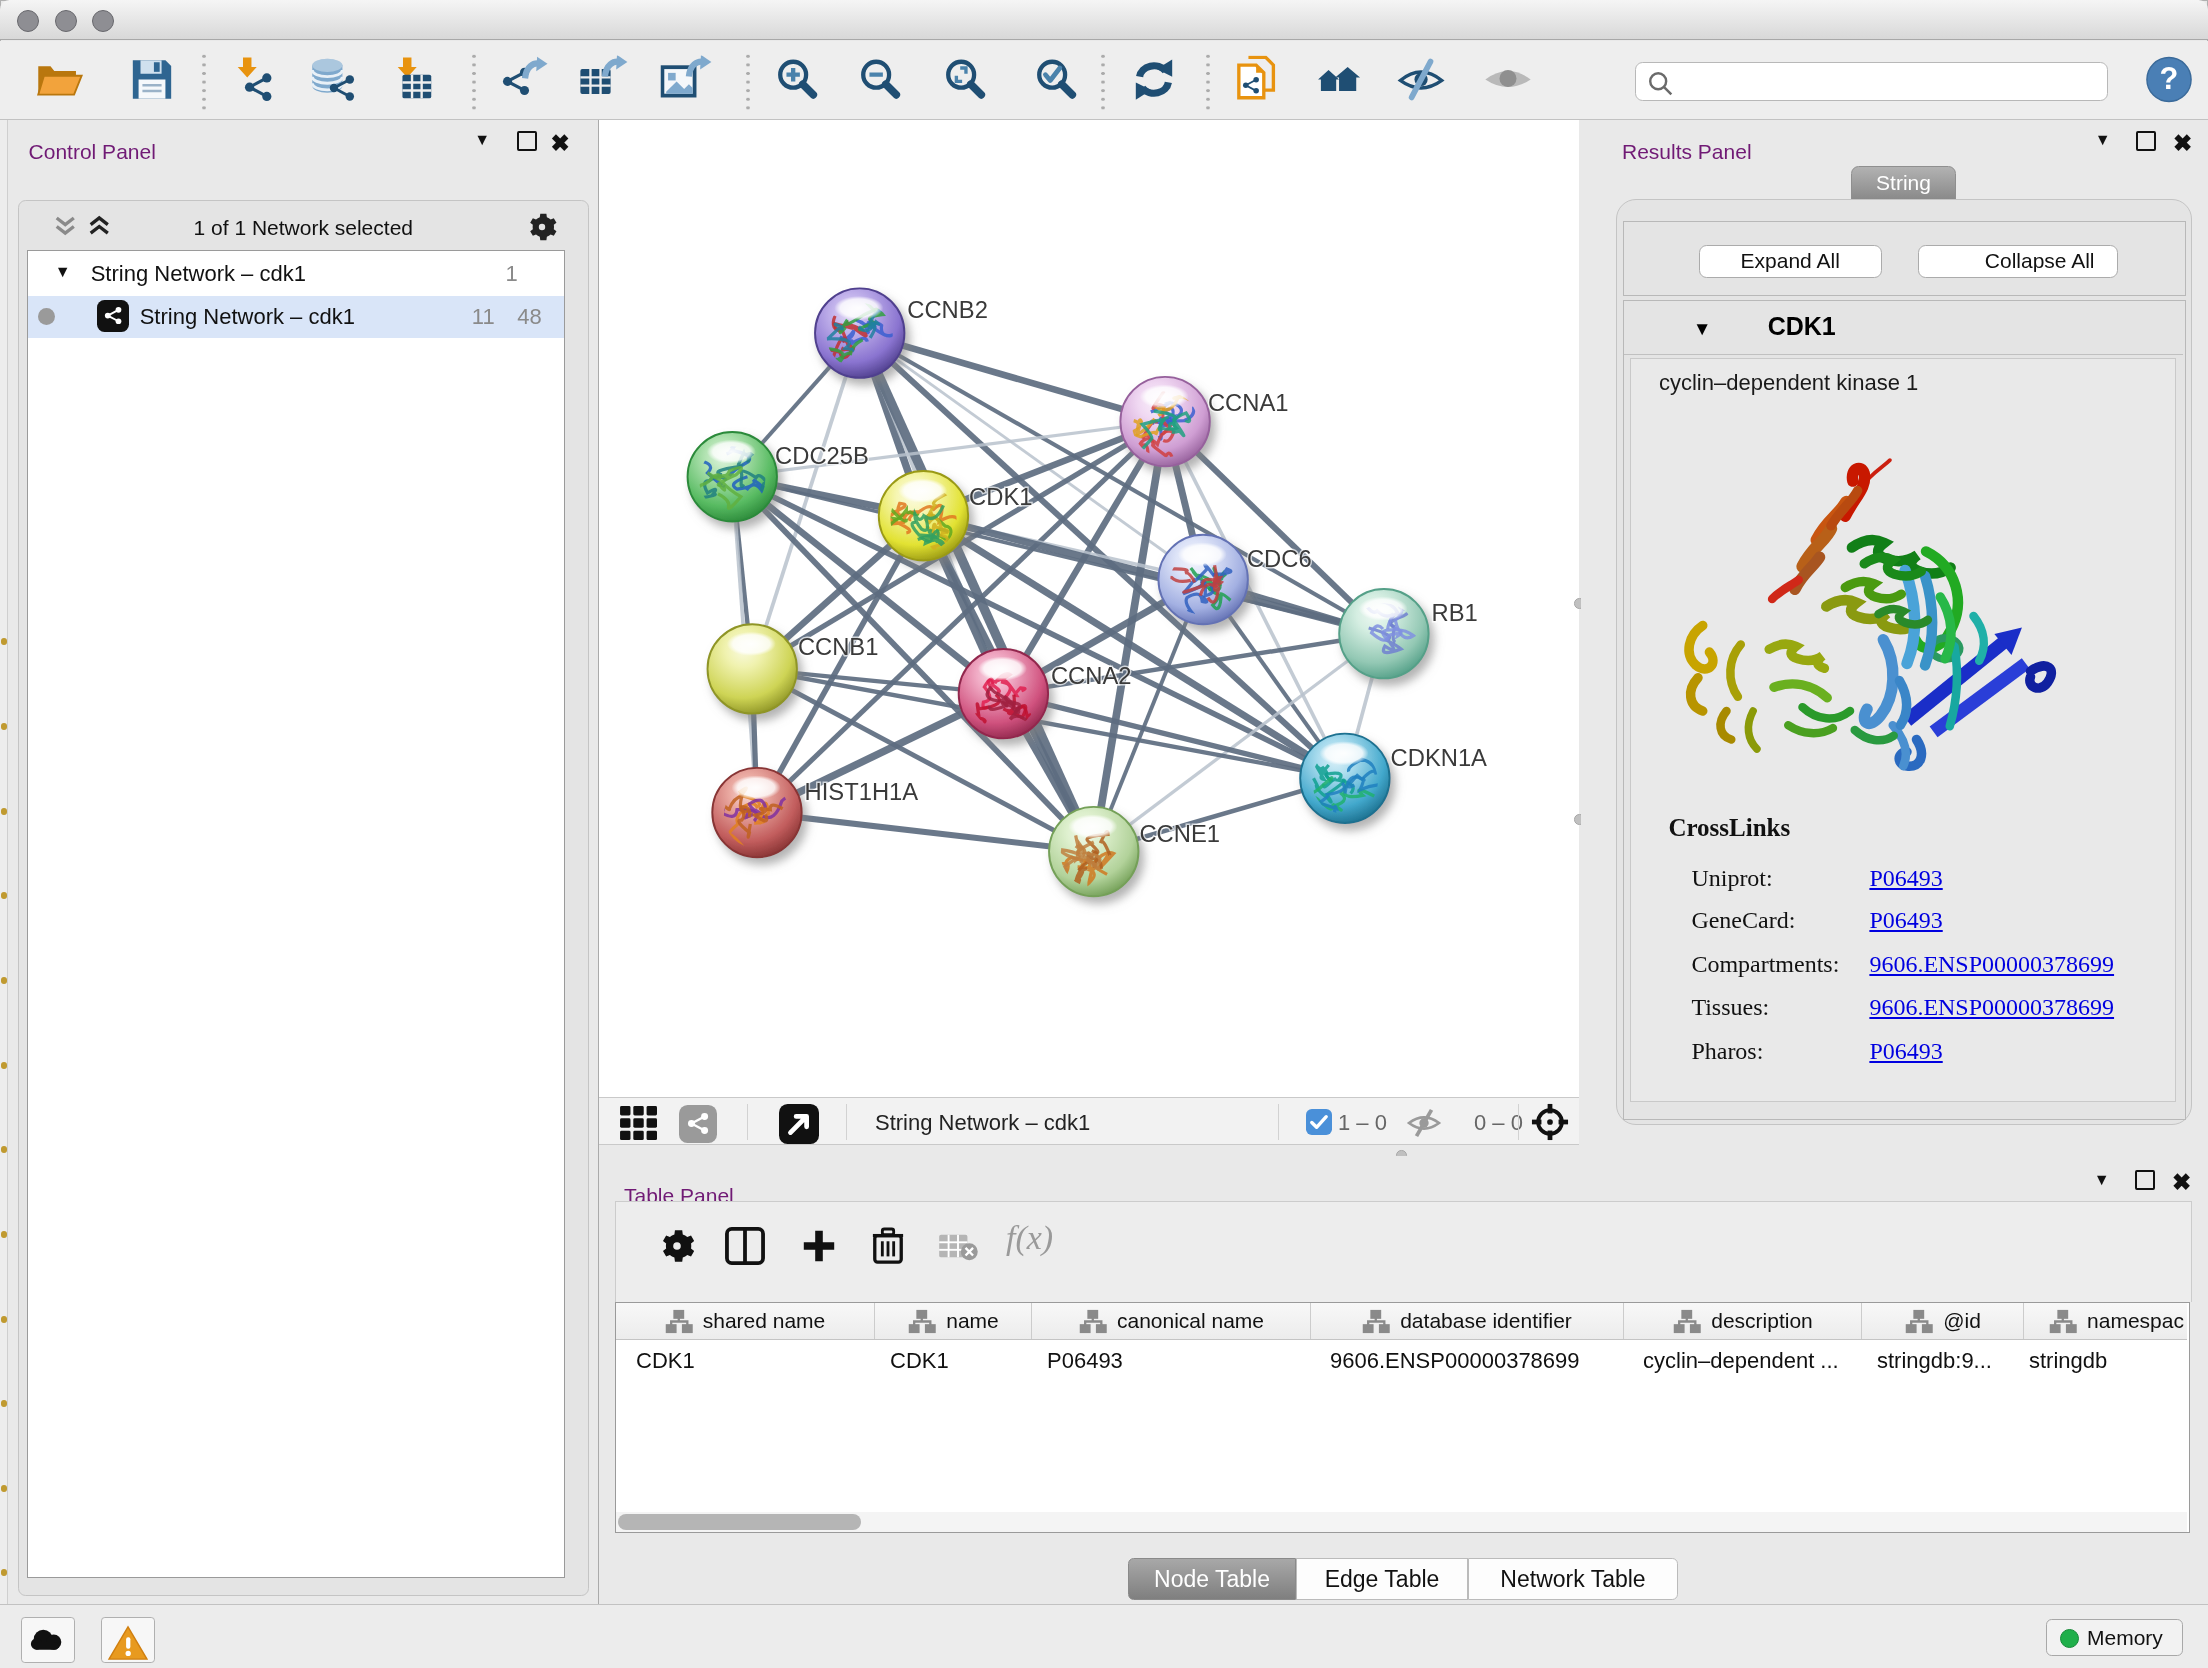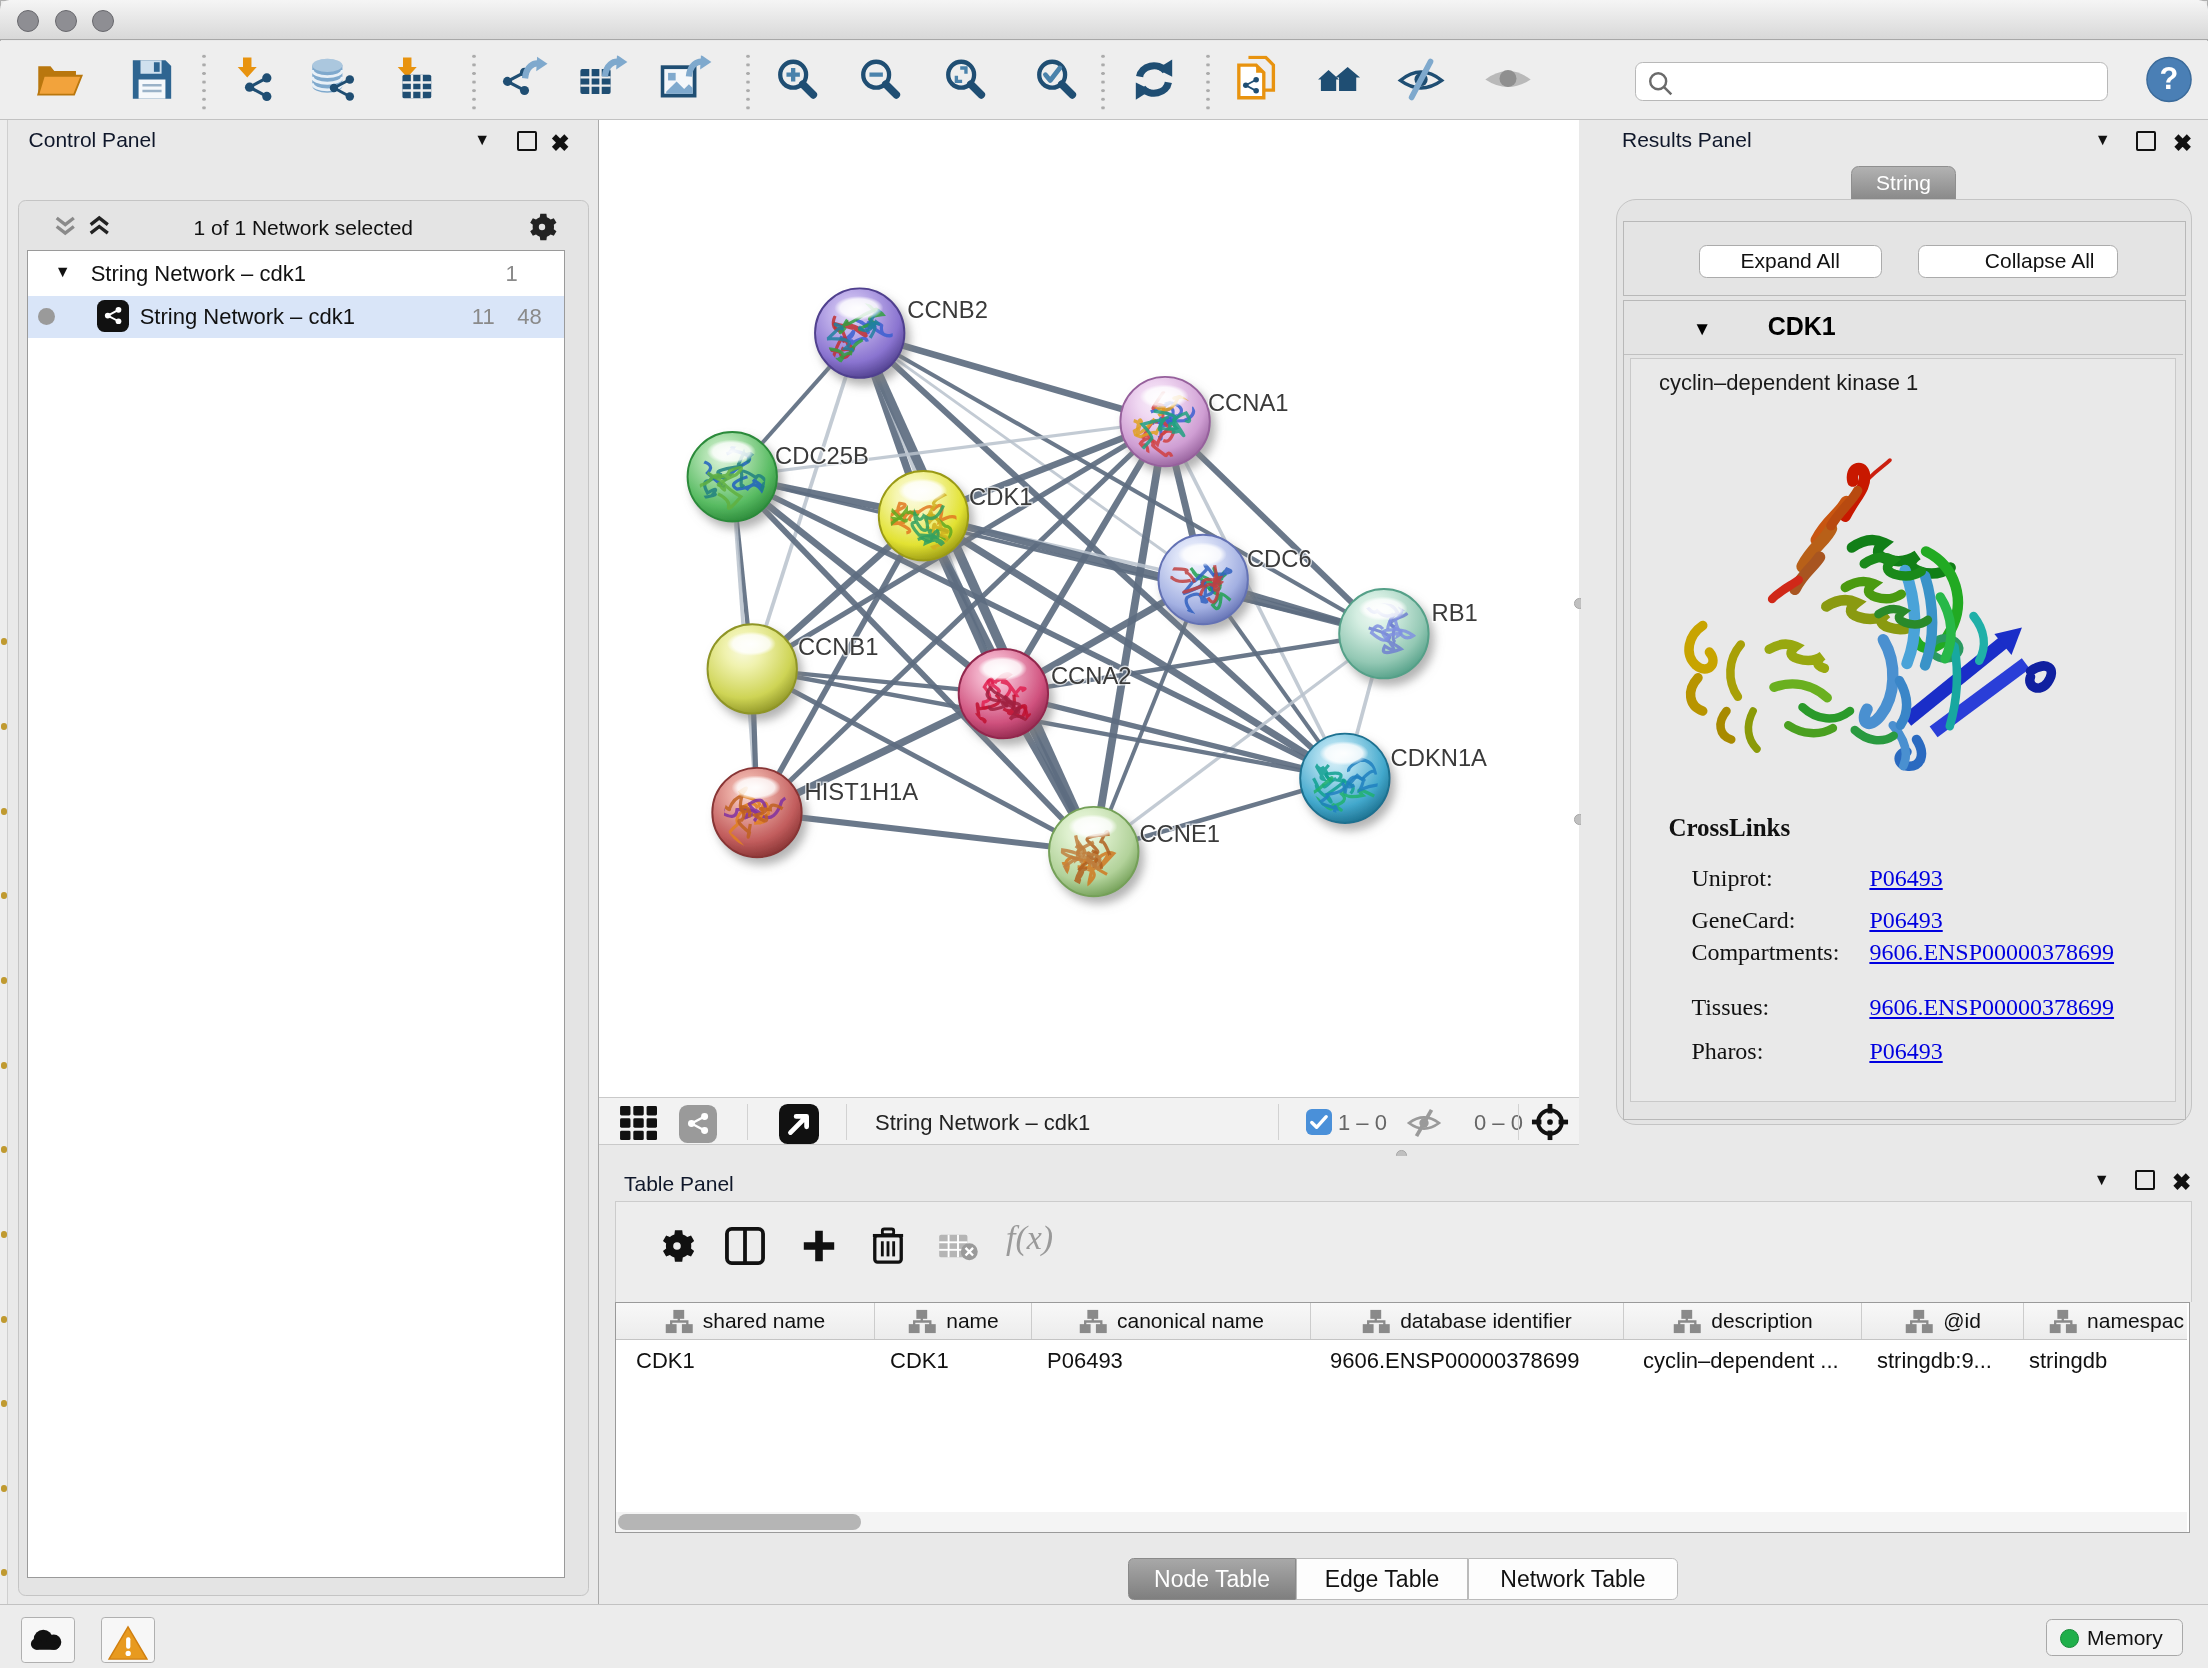--- a/index.html
+++ b/index.html
@@ -16,21 +16,21 @@
 .tbi { position:absolute; top:40px; transform:translate(-50%,-50%); }
 .tbsep { position:absolute; top:11.4px; height:59px; width:3.8px;
   background-image:radial-gradient(circle, #ababab 1.6px, rgba(0,0,0,0) 1.8px);
   background-size:3.8px 8.6px; background-repeat:repeat-y; }
 #searchbox { position:absolute; left:1635px; top:21px; width:473px; height:39px;
   background:#fff; border:1.9px solid #b8b8b8; border-radius:7.6px; padding:5.7px 0 0 9.5px; }
 #main { position:absolute; left:0; top:120px; width:2208px; height:1484px; background:#e9e9e9; }
 #lstrip { position:absolute; left:0; top:120px; width:7.6px; height:1484px; background:#ededed; border-right:1px solid #cfcfcf;}
 
 
-.phead { position:absolute; font-size:21px; color:#0f172a; }
+.phead { position:absolute; font-size:21px; color:#701a75;margin-top:12px; }
 .pbtns { position:absolute; top:9.5px; width:124px; height:25px; }
 .pbtns .tri { position:absolute; top:1.9px; font-size:16px; color:#111; }
 .pbtns .maxi { position:absolute; top:1px; width:20px; height:20px; border:2.9px solid #111; border-radius:1.9px;}
 .pbtns .xi { position:absolute; top:0px; font-size:23px; font-weight:bold; color:#111; }
 
 
 #cpanel { position:absolute; left:8.6px; top:120px; width:590px; height:1484px; background:#e9e9e9; border-right:1px solid #aaaaaa;}
 #cp-tabs { position:absolute; left:0; top:42px; width:590px; height:39px; }
 .tab { position:absolute; top:0; height:39px; background:#fdfdfd; border:1px solid #c8c8c8;
   border-radius:7.6px 7.6px 0 0; text-align:center; font-size:21px; color:#111; padding-top:6.7px; }
@@ -744,21 +744,21 @@
           </svg>
         <div class="serif" style="position:absolute;left:37px;top:455px;font-weight:bold;font-size:25px;">CrossLinks</div>
         <div class="serif rrow" style="top:506px;">
             <span class="rlab">Uniprot:</span>
             <span class="rlink">P06493</span>
           </div>
         <div class="serif rrow" style="top:548px;">
             <span class="rlab">GeneCard:</span>
             <span class="rlink">P06493</span>
           </div>
-        <div class="serif rrow" style="top:580px;">
+        <div class="serif rrow" style="top:592px;">
             <span class="rlab">Compartments:</span>
             <span class="rlink">9606.ENSP00000378699</span>
           </div>
         <div class="serif rrow" style="top:635px;">
             <span class="rlab">Tissues:</span>
             <span class="rlink">9606.ENSP00000378699</span>
           </div>
         <div class="serif rrow" style="top:679px;">
             <span class="rlab">Pharos:</span>
             <span class="rlink">P06493</span>

